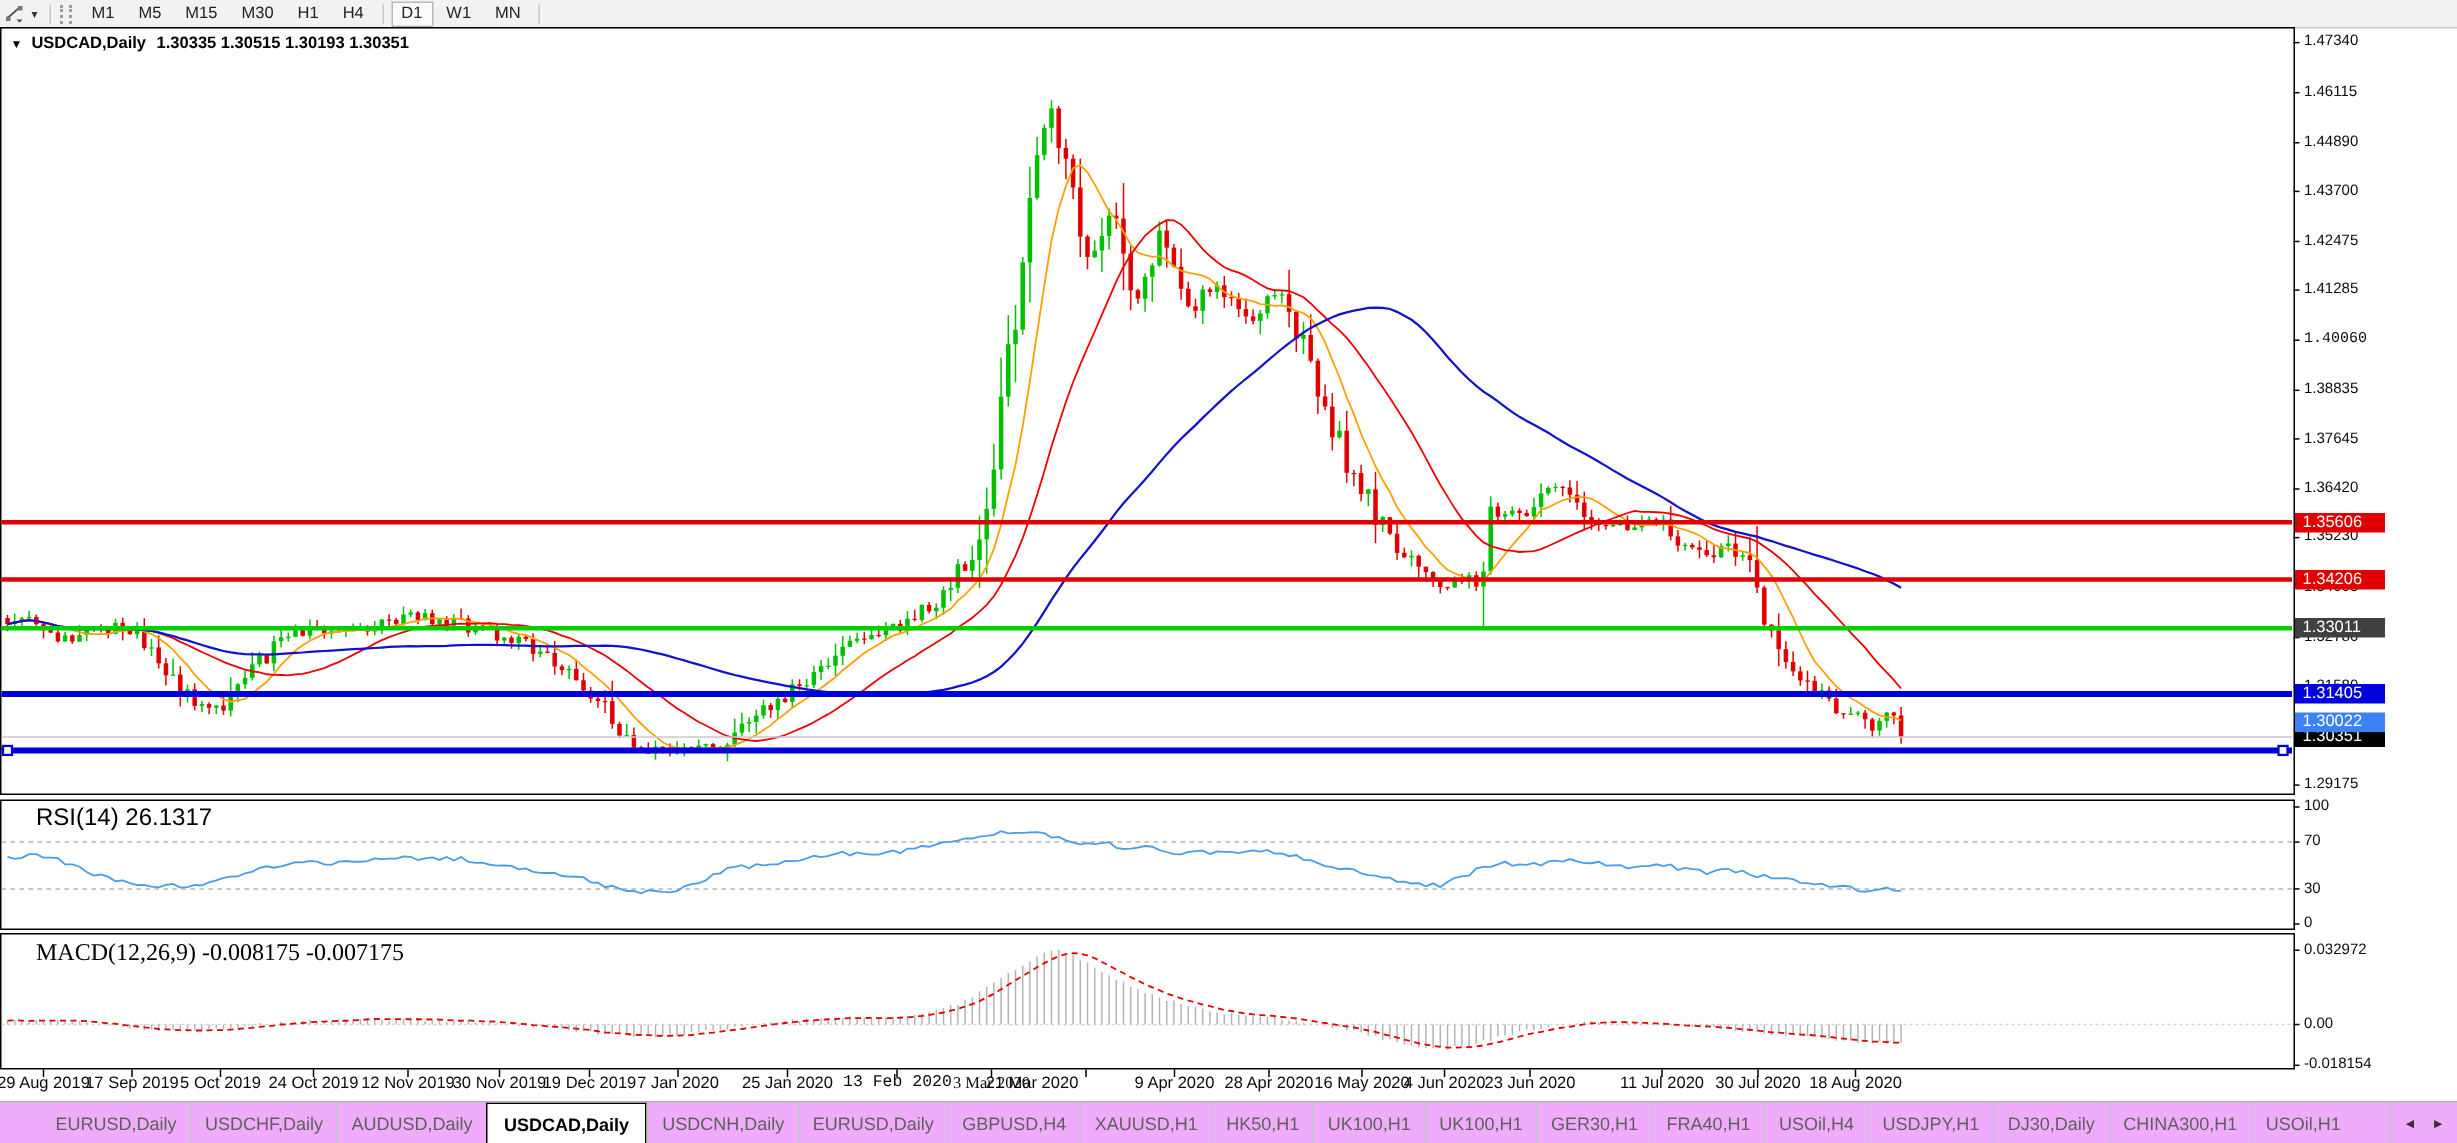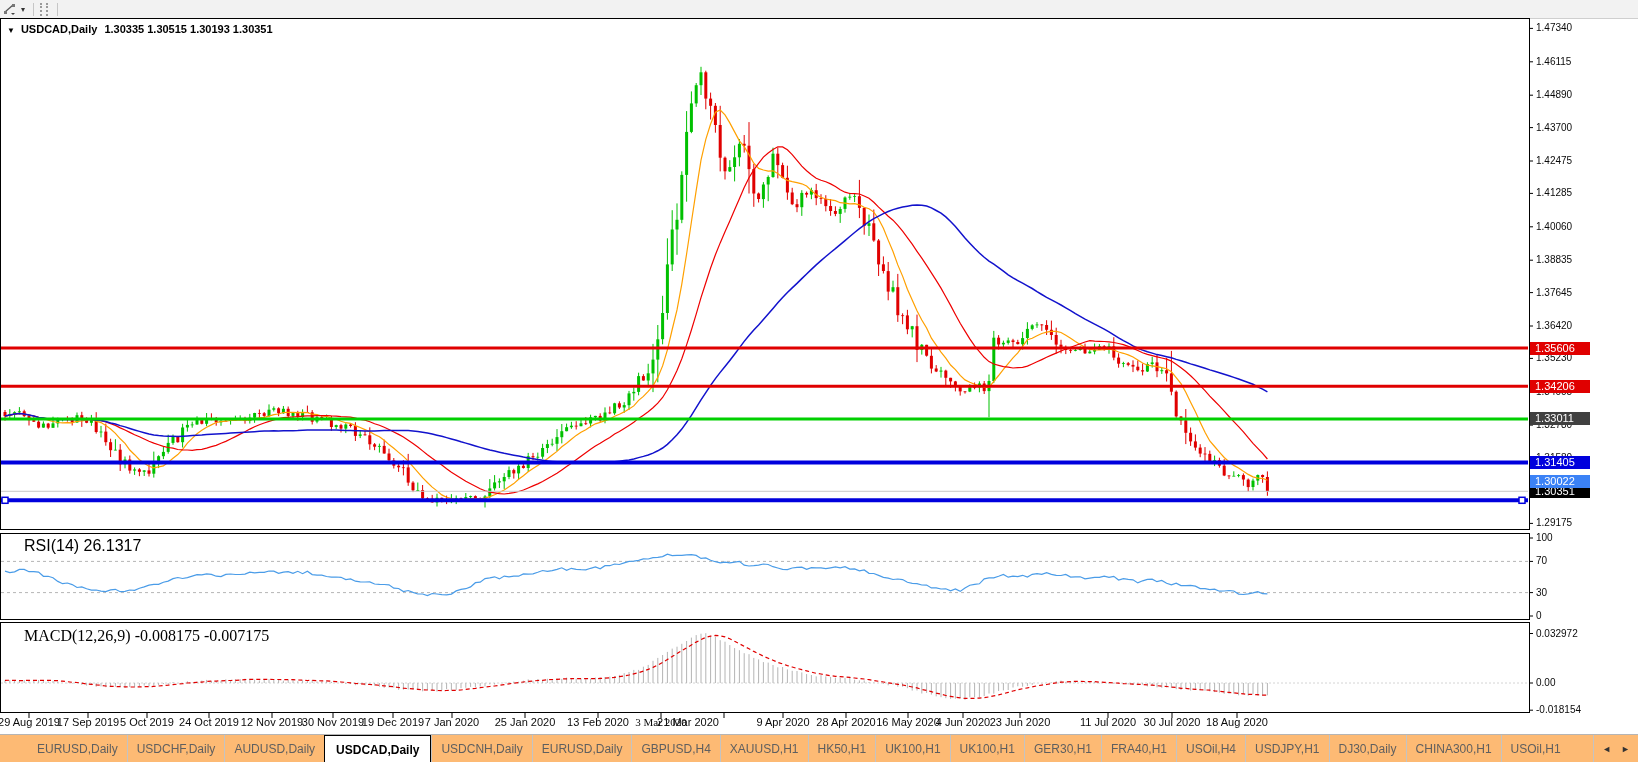--- a/index.html
+++ b/index.html
@@ -17,21 +17,21 @@
   
   #chart-svg{position:absolute;left:0;top:0;}
   .ax-label{position:absolute;left:1536px;font-size:10px;color:#0a0a0a;line-height:12px;white-space:nowrap;}
   .badge{position:absolute;left:1530px;width:60px;height:13px;font-size:11px;line-height:13px;
          color:#fff;padding-left:5px;box-sizing:border-box;white-space:nowrap;}
   .date-label{position:absolute;width:72px;text-align:center;font-size:11px;color:#0a0a0a;top:716px;white-space:nowrap;}
   #chart-header{position:absolute;left:7px;top:23px;font-size:11px;font-weight:700;color:#000;}
   #chart-header .tri{font-size:8px;font-weight:400;margin-right:6px;}
   .pane-label{position:absolute;left:24px;font-size:16px;color:#000;}
   
-  #tabbar{position:absolute;left:0;top:734px;width:1638px;height:28px;background:#fdba74;
+  #tabbar{position:absolute;left:0;top:734px;width:1638px;height:28px;background:#f0abfc;
           border-top:1px solid #b5b5b5;display:flex;align-items:stretch;font-size:12px;color:#5f5f5f;
           overflow:hidden;}
   #tab-pad{width:28px;}
   .tab{display:flex;align-items:center;padding:0 9px;white-space:nowrap;cursor:default;}
   .tab + .tab{border-left:1px solid #c3c3c3;}
   .tab.active{background:#fff;border:1px solid #000;border-bottom:none;color:#000;font-weight:700;padding:0 11px;}
   #tab-arrows{margin-left:auto;display:flex;align-items:center;padding:0 8px;gap:10px;color:#333;
               border-left:1px solid #c3c3c3;font-size:9px;}
 </style>
 </head>
@@ -44,20 +44,32 @@
       <svg width="14" height="14" viewBox="0 0 14 14">
         <path d="M2 10 L10 3" stroke="#555" stroke-width="1.2" fill="none"></path>
         <rect x="1" y="9" width="3" height="3" fill="#777"></rect>
         <rect x="9" y="2" width="3" height="3" fill="#777"></rect>
         <path d="M8 11 l4 0 l-2 2 z" fill="#444"></path>
       </svg>
     </span>
     <span class="caret">▾</span>
     <span class="vsep"></span>
     <span class="grip"></span>
+    <span id="tf-buttons" style="display:flex;align-items:center;">
+        <span class="tf-btn">M1</span>
+        <span class="tf-btn">M5</span>
+        <span class="tf-btn">M15</span>
+        <span class="tf-btn">M30</span>
+        <span class="tf-btn">H1</span>
+        <span class="tf-btn">H4</span>
+        <span class="vsep"></span>
+        <span class="tf-btn active">D1</span>
+        <span class="tf-btn">W1</span>
+        <span class="tf-btn">MN</span>
+      </span>
     <span class="vsep"></span>
   </div>
 
   <svg id="chart-svg" width="1638" height="762">
       <rect x="0.5" y="18.5" width="1529" height="511" fill="none" stroke="#000" stroke-width="1"></rect>
       <rect x="0.5" y="533.5" width="1529" height="86" fill="none" stroke="#000" stroke-width="1"></rect>
       <rect x="0.5" y="622.5" width="1529" height="90" fill="none" stroke="#000" stroke-width="1"></rect>
       <g>
         <line x1="5" y1="410.0" x2="5" y2="420.7" stroke="#e00000" stroke-width="1"></line>
         <rect x="3.5" y="412.0" width="3" height="4.1" fill="#e00000"></rect>
@@ -922,21 +934,21 @@
   <div class="pane-label" style="top:537px;">RSI(14) 26.1317</div>
   <div class="pane-label" style="top:627px;font-family:Liberation Serif, serif;">MACD(12,26,9) -0.008175 -0.007175</div>
 
   <div id="overlay">
       <div class="ax-label" style="top: 22.4462px;">1.47340</div>
       <div class="ax-label" style="top: 55.8225px;">1.46115</div>
       <div class="ax-label" style="top: 89.1987px;">1.44890</div>
       <div class="ax-label" style="top: 121.621px;">1.43700</div>
       <div class="ax-label" style="top: 154.998px;">1.42475</div>
       <div class="ax-label" style="top: 187.42px;">1.41285</div>
-      <div class="ax-label" style="top: 220.796px;">1.40060</div>
+      <div class="ax-label" style="top: 220.796px; font-family: Liberation Mono, monospace;">1.40060</div>
       <div class="ax-label" style="top: 254.173px;">1.38835</div>
       <div class="ax-label" style="top: 286.595px;">1.37645</div>
       <div class="ax-label" style="top: 319.972px;">1.36420</div>
       <div class="ax-label" style="top: 352.394px;">1.35230</div>
       <div class="ax-label" style="top: 385.77px;">1.34005</div>
       <div class="ax-label" style="top: 419.147px;">1.32780</div>
       <div class="ax-label" style="top: 451.842px;">1.31580</div>
       <div class="ax-label" style="top: 517.368px;">1.29175</div>
       <div class="ax-label" style="top: 532px;">100</div>
       <div class="ax-label" style="top: 555.4px;">70</div>
@@ -953,21 +965,21 @@
       <div class="badge" style="top: 475px; background: #3b82f6;">1.30022</div>
       <div class="date-label" style="left: -7px;">29 Aug 2019</div>
       <div class="date-label" style="left: 52px;">17 Sep 2019</div>
       <div class="date-label" style="left: 111px;">5 Oct 2019</div>
       <div class="date-label" style="left: 173px;">24 Oct 2019</div>
       <div class="date-label" style="left: 236px;">12 Nov 2019</div>
       <div class="date-label" style="left: 297px;">30 Nov 2019</div>
       <div class="date-label" style="left: 357px;">19 Dec 2019</div>
       <div class="date-label" style="left: 416px;">7 Jan 2020</div>
       <div class="date-label" style="left: 489px;">25 Jan 2020</div>
-      <div class="date-label" style="left: 562px;">13 Feb 2020</div>
+      <div class="date-label" style="left: 562px; font-family: Liberation Mono, monospace;">13 Feb 2020</div>
       <div class="date-label" style="left: 625px; font-family: Liberation Serif, serif;">3 Mar 2020</div>
       <div class="date-label" style="left: 652px;">21 Mar 2020</div>
       <div class="date-label" style="left: 747px;">9 Apr 2020</div>
       <div class="date-label" style="left: 810px;">28 Apr 2020</div>
       <div class="date-label" style="left: 872px;">16 May 2020</div>
       <div class="date-label" style="left: 927px;">4 Jun 2020</div>
       <div class="date-label" style="left: 984px;">23 Jun 2020</div>
       <div class="date-label" style="left: 1072px;">11 Jul 2020</div>
       <div class="date-label" style="left: 1136px;">30 Jul 2020</div>
       <div class="date-label" style="left: 1201px;">18 Aug 2020</div>

